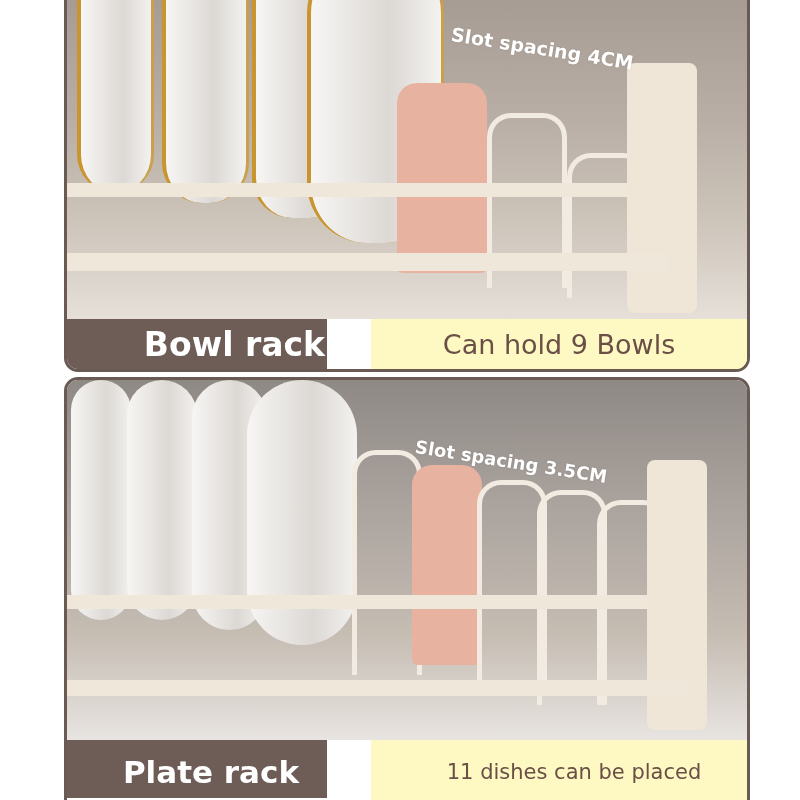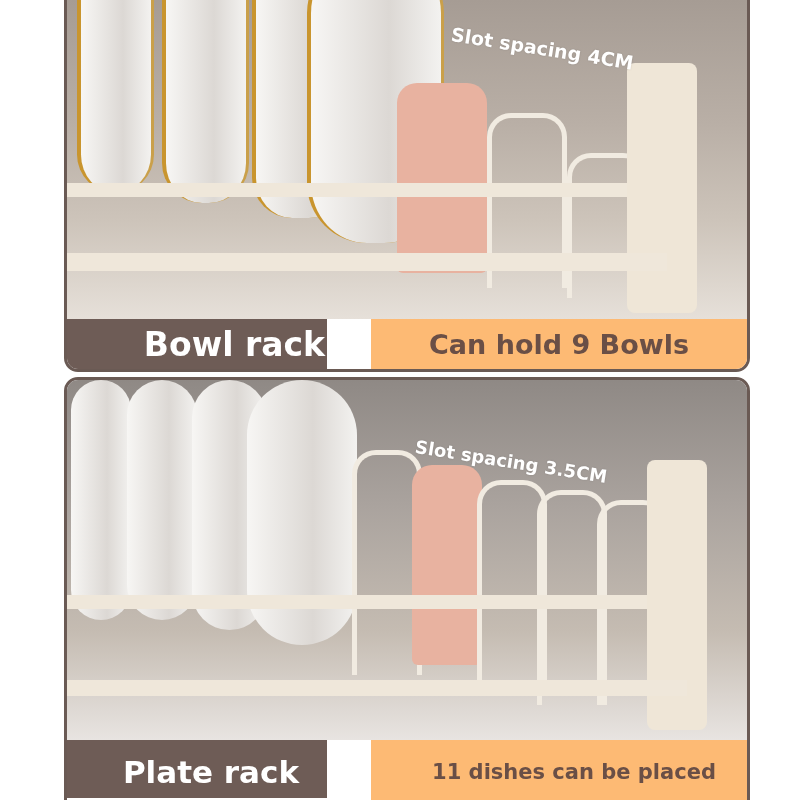--- a/index.html
+++ b/index.html
@@ -10,21 +10,21 @@
   .photo { position:absolute; left:0; right:0; top:0; }
   .top .photo { height:326px; background:linear-gradient(180deg,#a59b93 0%,#b9afa6 40%,#cdc4ba 70%,#e6e0d9 100%); }
   .bottom .photo { height:360px; background:linear-gradient(180deg,#8f8985 0%,#aaa39e 35%,#c5bcb2 70%,#e8e4e1 100%); }
   .plate { position:absolute; background:linear-gradient(90deg,#f7f6f4,#dcd8d4 60%,#f3f2f0); border-radius:40px; }
   .gold { border-left:4px solid #c9952e; border-right:3px solid #caa04a; }
   .rail { position:absolute; background:#efe7da; }
   .pink { position:absolute; background:#e8b2a0; border-radius:20px 20px 6px 6px; }
   .wire { position:absolute; border:5px solid #f1ebe1; border-bottom:none; border-radius:24px 24px 0 0; }
   .side { position:absolute; background:#efe6d7; border-radius:8px; }
   .label-left { position:absolute; left:0; width:260px; background:#6e5c56; color:#ffffff; font-weight:bold; display:flex; align-items:center; justify-content:flex-end; padding-right:2px; box-sizing:border-box; }
-  .label-right { position:absolute; left:260px; right:0; background:#fdba74; color:#6a4f46; font-weight:bold; display:flex; align-items:center; justify-content:center;margin-left:44px; }
+  .label-right { position:absolute; left:260px; right:0; background:#fef9c3; color:#6a4f46; font-weight:normal; display:flex; align-items:center; justify-content:center;margin-left:44px; }
   .top .label-left, .top .label-right { top:326px; height:50px; font-size:33px; }
   .top .label-right { font-size:27px; }
   .bottom .label-left, .bottom .label-right { top:360px; height:58px; font-size:31px; }
   .bottom .label-left { padding-right:28px; align-items:flex-start; padding-top:14px; }
   .bottom .label-right { font-size:21px; align-items:flex-start; padding-top:20px; padding-left:30px; }
   .annot { position:absolute; color:#ffffff; font-weight:bold; white-space:nowrap; text-shadow:0 0 2px rgba(0,0,0,0.15); }
   .annot.a1 { left:386px; top:30px; font-size:19px; transform:rotate(9deg); transform-origin:left top; }
   .annot.a2 { left:350px; top:56px; font-size:18px; transform:rotate(9deg); transform-origin:left top; }
 </style>
 </head>

